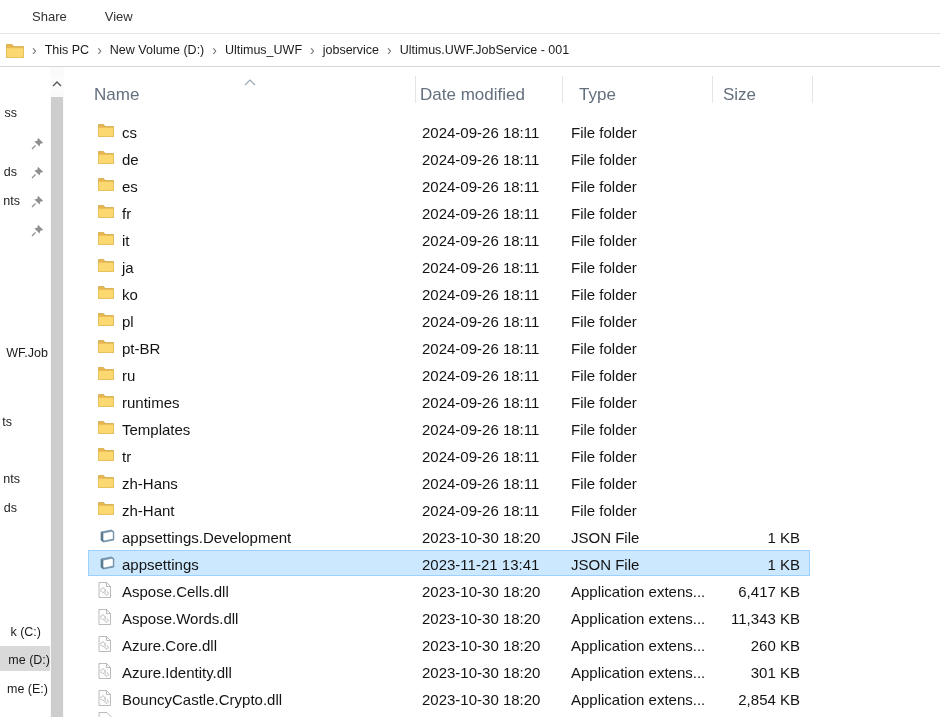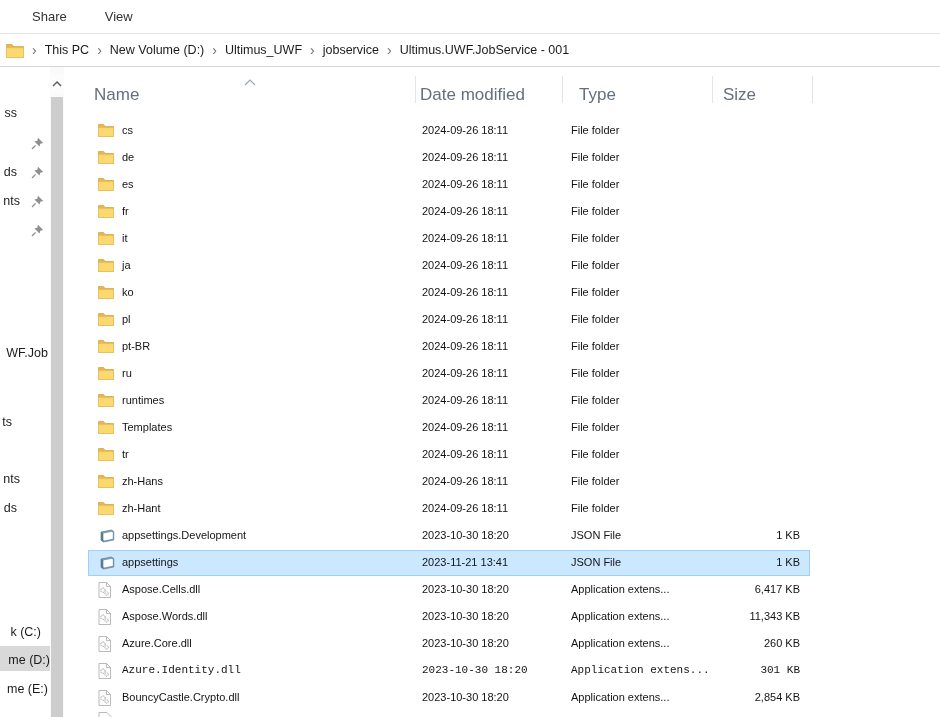--- a/index.html
+++ b/index.html
@@ -34,21 +34,21 @@
   #navscroll-thumb{position:absolute;left:1px;top:30px;width:12px;height:620px;background:#cdcdcd;}
 
   
   #listarea{position:absolute;left:64px;top:67px;width:876px;height:650px;}
   .col-label{position:absolute;top:18px;font-size:17px;color:#64707e;white-space:nowrap;cursor:default;}
   .col-sep{position:absolute;top:9px;width:1px;height:27px;background:#e4e4e4;}
   #sort-caret{position:absolute;left:180px;top:5px;}
 
   
   #rows{position:absolute;left:0;top:51px;width:876px;}
-  .row{position:absolute;left:0;width:792px;height:27px;font-size:11px;color:#141414;}
+  .row{position:absolute;left:0;width:792px;height:27px;font-size:15px;color:#141414;}
   .row-hilite{position:absolute;left:24px;top:0;width:722px;height:26px;
               background:#cce8ff;border:1px solid #9cd1ff;box-sizing:border-box;}
   .cell-icon{position:absolute;left:34px;top:5px;width:18px;height:17px;}
   .cell-name{position:absolute;left:58px;top:6px;white-space:nowrap;}
   .cell-date{position:absolute;left:358px;top:6px;white-space:nowrap;}
   .cell-type{position:absolute;left:507px;top:6px;white-space:nowrap;}
   .cell-size{position:absolute;left:600px;top:6px;width:136px;text-align:right;white-space:nowrap;}
 
   
   #watermark{position:absolute;left:608px;top:660px;width:330px;font-size:27px;color:#ffffff;
@@ -352,21 +352,21 @@
               <path d="M1 0.5 h7.5 l4 4 v11 h-11.5 z" fill="#fdfdfd" stroke="#a9a9a9" stroke-width="0.8"></path>
               <path d="M8.5 0.5 v4 h4" fill="none" stroke="#a9a9a9" stroke-width="0.8"></path>
               <circle cx="5" cy="8.2" r="2.2" fill="none" stroke="#9a9a9a" stroke-width="1" stroke-dasharray="1.3 0.9"></circle>
               <circle cx="8.6" cy="11.4" r="1.7" fill="none" stroke="#9a9a9a" stroke-width="1" stroke-dasharray="1.1 0.8"></circle>
             </svg></span>
           <span class="cell-name">Azure.Core.dll</span>
           <span class="cell-date">2023-10-30 18:20</span>
           <span class="cell-type">Application extens...</span>
           <span class="cell-size">260 KB</span>
         </div>
-        <div class="row" style="top: 540px; font-family: Liberation Mono, monospace;">
+        <div class="row" style="top: 540px;">
           <span class="cell-icon"><svg width="14" height="16" viewBox="0 0 14 16">
               <path d="M1 0.5 h7.5 l4 4 v11 h-11.5 z" fill="#fdfdfd" stroke="#a9a9a9" stroke-width="0.8"></path>
               <path d="M8.5 0.5 v4 h4" fill="none" stroke="#a9a9a9" stroke-width="0.8"></path>
               <circle cx="5" cy="8.2" r="2.2" fill="none" stroke="#9a9a9a" stroke-width="1" stroke-dasharray="1.3 0.9"></circle>
               <circle cx="8.6" cy="11.4" r="1.7" fill="none" stroke="#9a9a9a" stroke-width="1" stroke-dasharray="1.1 0.8"></circle>
             </svg></span>
           <span class="cell-name">Azure.Identity.dll</span>
           <span class="cell-date">2023-10-30 18:20</span>
           <span class="cell-type">Application extens...</span>
           <span class="cell-size">301 KB</span>

